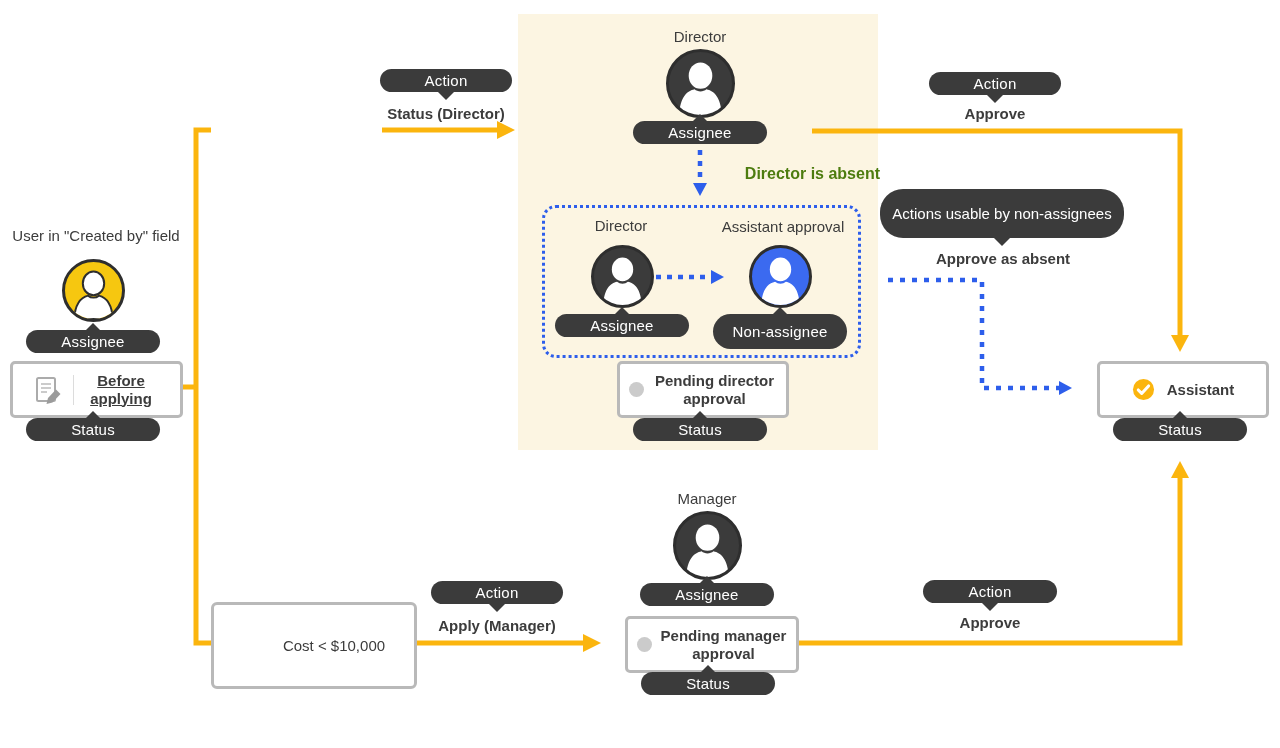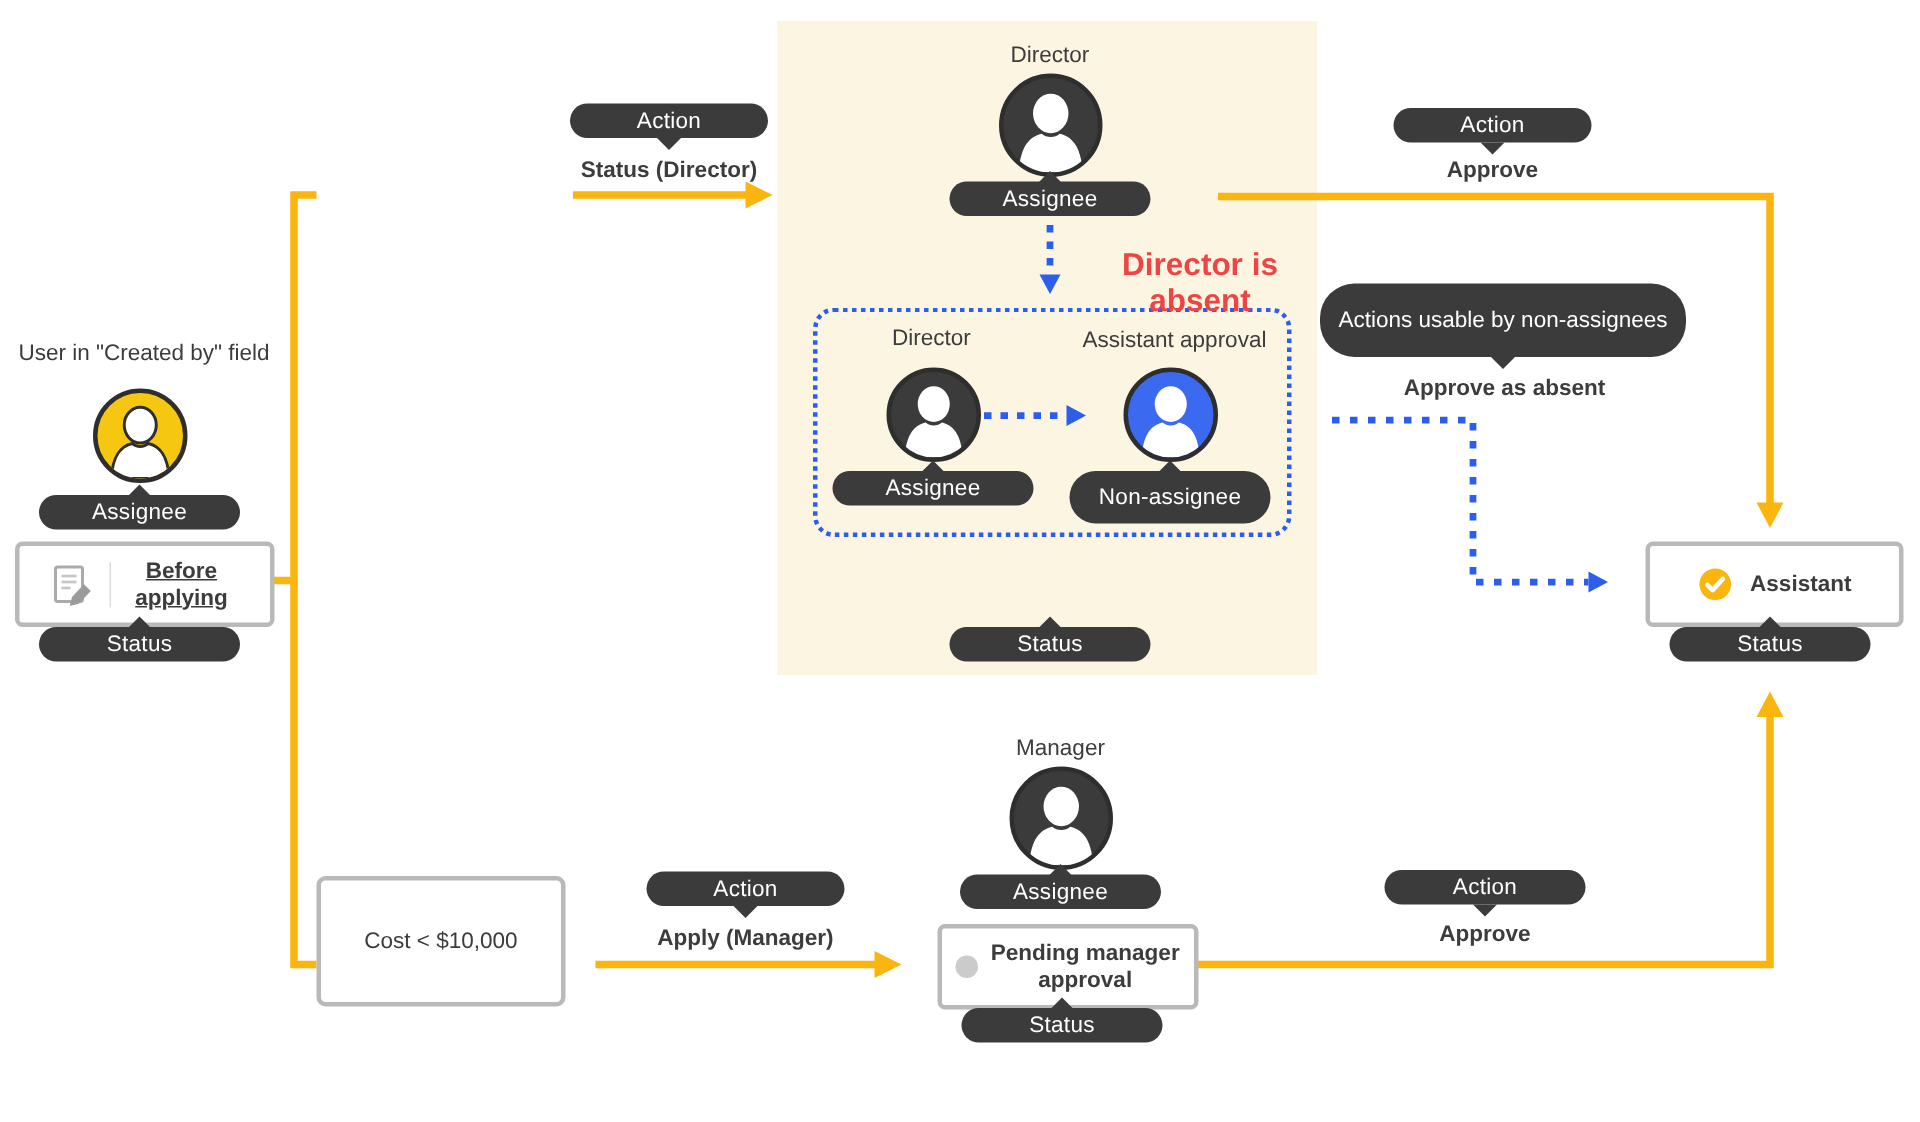--- a/index.html
+++ b/index.html
@@ -29,21 +29,21 @@
   
   .avatar{border-radius:50%;border:3px solid #2E2E2E;overflow:hidden;box-sizing:border-box;z-index:3;
         display:flex;align-items:flex-end;justify-content:center;}
   .avatar svg{display:block;width:100%;height:100%;}
   .av-dark{background:#3B3B3B;}
   .av-yellow{background:#F6C710;}
   .av-blue{background:#3B6AF0;}
   
   .role-label{font-size:15px;color:#3C3C3C;text-align:center;z-index:3;}
   .bold-label{font-size:15px;font-weight:bold;color:#3C3C3C;text-align:center;z-index:4;line-height:1.2;}
-  .blue-label{font-size:21px;font-weight:bold;color:#ef4444;text-align:center;z-index:4;}
+  .blue-label{font-size:16px;font-weight:bold;color:#4d7c0f;text-align:right;z-index:4;}
   .gray-dot{width:15px;height:15px;border-radius:50%;background:#CBCBCB;flex:0 0 auto;}
   .divider-v{width:1px;height:30px;background:#DCDCDC;}
 </style>
 </head>
 <body>
 
 <div class="stage">
 
   <div class="abs beige-panel" style="left:518px;top:14px;width:360px;height:436px;"></div>
 
@@ -93,21 +93,21 @@
       <line x1="7" y1="16" x2="13" y2="16" stroke="#C6C6C6" stroke-width="1.8"></line>
       <path d="M14,22 l8,-8.5 4.5,4.5 -8,8.5 -6,1.5 z" fill="#9B9B9B"></path>
     </svg>
     <div class="divider-v"></div>
     <span class="bold" style="width:76px;text-decoration:underline;">Before applying</span>
   </div>
   <div class="abs pill notch-top" style="left:26px;top:418px;width:134px;height:23px;">
     <span>Status</span>
   </div>
 
-  <div class="abs cond-box" style="left:211px;top:584px;width:160px;height:81px;">
+  <div class="abs cond-box" style="left:211px;top:602px;width:160px;height:81px;padding-left:40px;">
     <span>Cost &lt; $10,000</span>
   </div>
 
   <div class="abs pill notch-bottom" style="left:380px;top:69px;width:132px;height:23px;">
     <span>Action</span>
   </div>
   <div class="abs bold-label" style="left:366px;top:105px;width:160px;">Status (Director)</div>
 
   <div class="abs role-label" style="left:640px;top:28px;width:120px;">Director</div>
   <div class="abs avatar av-dark" style="left:666px;top:49px;width:69px;height:69px;">
@@ -139,20 +139,24 @@
   <div class="abs avatar av-blue" style="left:749px;top:245px;width:63px;height:63px;">
     <svg viewBox="0 0 72 72">
       <ellipse cx="36" cy="27" rx="13.5" ry="15" fill="#fff"></ellipse>
       <path d="M36,45 c-2.6,0 -5,-0.9 -6.8,-2.5 C20.5,44.5 13,51 11.5,72 h49 C59,51 51.5,44.5 42.8,42.5 C41,44.1 38.6,45 36,45 Z" fill="#fff"></path>
     </svg>
   </div>
   <div class="abs pill notch-top" style="left:713px;top:314px;width:134px;height:35px;">
     <span>Non-assignee</span>
   </div>
 
+  <div class="abs state-box" style="left:617px;top:361px;width:166px;height:51px;gap:8px;">
+    <div class="gray-dot"></div>
+    <span class="bold" style="width:126px;">Pending director approval</span>
+  </div>
   <div class="abs pill notch-top" style="left:633px;top:418px;width:134px;height:23px;">
     <span>Status</span>
   </div>
 
   <div class="abs pill notch-bottom" style="left:929px;top:72px;width:132px;height:23px;">
     <span>Action</span>
   </div>
   <div class="abs bold-label" style="left:925px;top:105px;width:140px;">Approve</div>
 
   <div class="abs tooltip-lg notch-bottom" style="left:880px;top:189px;width:244px;height:49px;">

